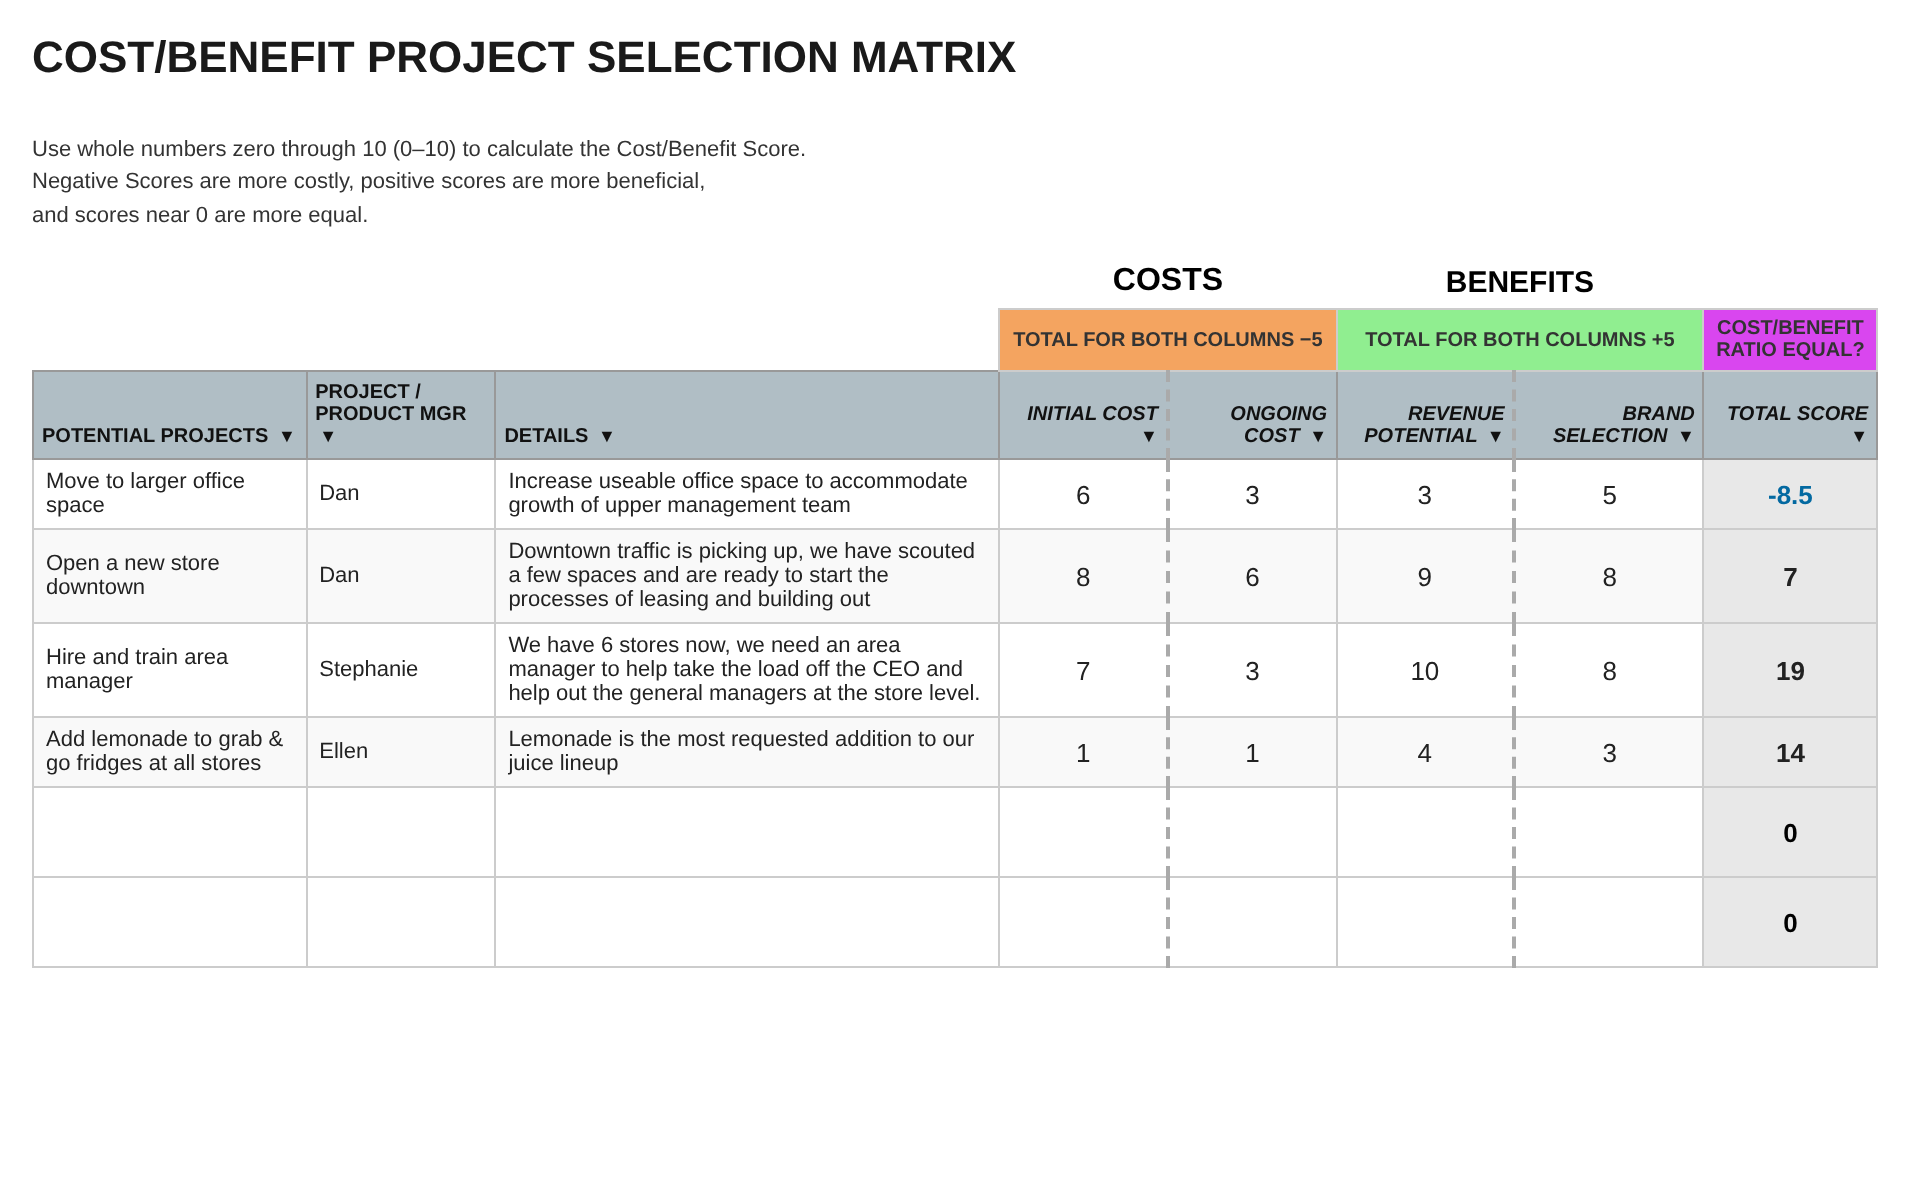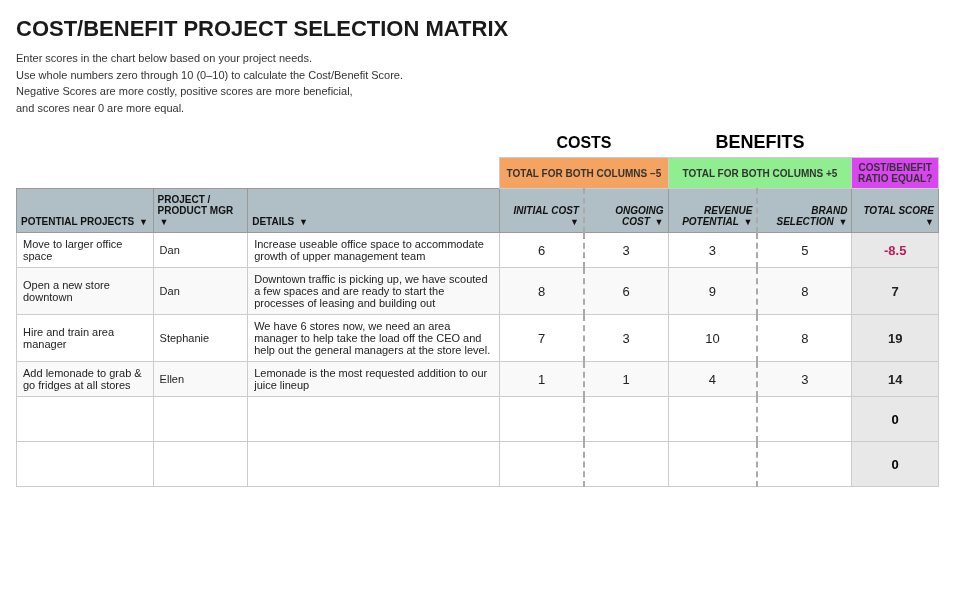--- a/index.html
+++ b/index.html
@@ -40,36 +40,36 @@
 
     
     .col-header th { background: #b0bec5; border: 1px solid #999; text-align: left; font-weight: bold; font-size: 10px; padding: 5px 4px; vertical-align: bottom; color: #111; }
     .col-header th.center { text-align: right; font-style: italic; }
 
     
     tr.data-row td { border: 1px solid #ccc; vertical-align: middle; padding: 5px 6px; font-size: 11px; color: #222; }
     tr.data-row:nth-child(even) td { background: #f9f9f9; }
     tr.data-row td.num-cell { text-align: center; font-size: 13px; }
     tr.data-row td.total-cell { text-align: center; font-weight: bold; font-size: 13px; background: #e8e8e8; }
-    tr.data-row td.negative-total { color: #be185d; }
+    tr.data-row td.negative-total { color: #0369a1; }
 
     .filter-icon { font-size: 9px; margin-left: 2px; cursor: pointer; }
 
     .dashed-left { border-left: 2px dashed #aaa !important; }
 
     
     tr.empty-row td { border: 1px solid #ccc; height: 45px; background: #fff; }
     tr.empty-row td.total-cell { background: #e8e8e8; text-align: center; font-weight: bold; font-size: 13px; }
   </style>
 </head>
 <body>
 
 <h1>COST/BENEFIT PROJECT SELECTION MATRIX</h1>
 <div class="intro">
-  <span>Enter scores in the chart below based on your project needs.</span><br>
+  <br>
   <span>Use whole numbers zero through 10 (0–10) to calculate the Cost/Benefit Score.</span><br>
   <span>Negative Scores are more costly, positive scores are more beneficial,</span><br>
   <span>and scores near 0 are more equal.</span>
 </div>
 
 <table class="table-wrapper">
 
   <colgroup>
     <col class="col-projects">
     <col class="col-mgr">
@@ -78,21 +78,21 @@
     <col class="col-ongoing">
     <col class="col-revenue">
     <col class="col-brand">
     <col class="col-total">
   </colgroup>
 
   <thead>
     <tr class="top-labels">
       <th colspan="3" style="border:none; background:#fff;"></th>
       <th colspan="2" style="background:#fff; border:none; font-size:16px; font-weight:bold; text-align:center;">COSTS</th>
-      <th colspan="2" style="background:#fff; border:none; font-size:18px; font-weight:bold; text-align:center;">BENEFITS</th>
+      <th colspan="2" style="background:#fff; border:none; font-size:15px; font-weight:bold; text-align:center;">BENEFITS</th>
       <th style="border:none; background:#fff;"></th>
     </tr>
 
     <tr class="totals-header">
       <th colspan="3" style="border:none; background:#fff;"></th>
       <th colspan="2" class="th-total-costs">TOTAL FOR BOTH COLUMNS −5</th>
       <th colspan="2" class="th-total-benefits">TOTAL FOR BOTH COLUMNS +5</th>
       <th class="th-cb-ratio">COST/BENEFIT RATIO EQUAL?</th>
     </tr>
 

